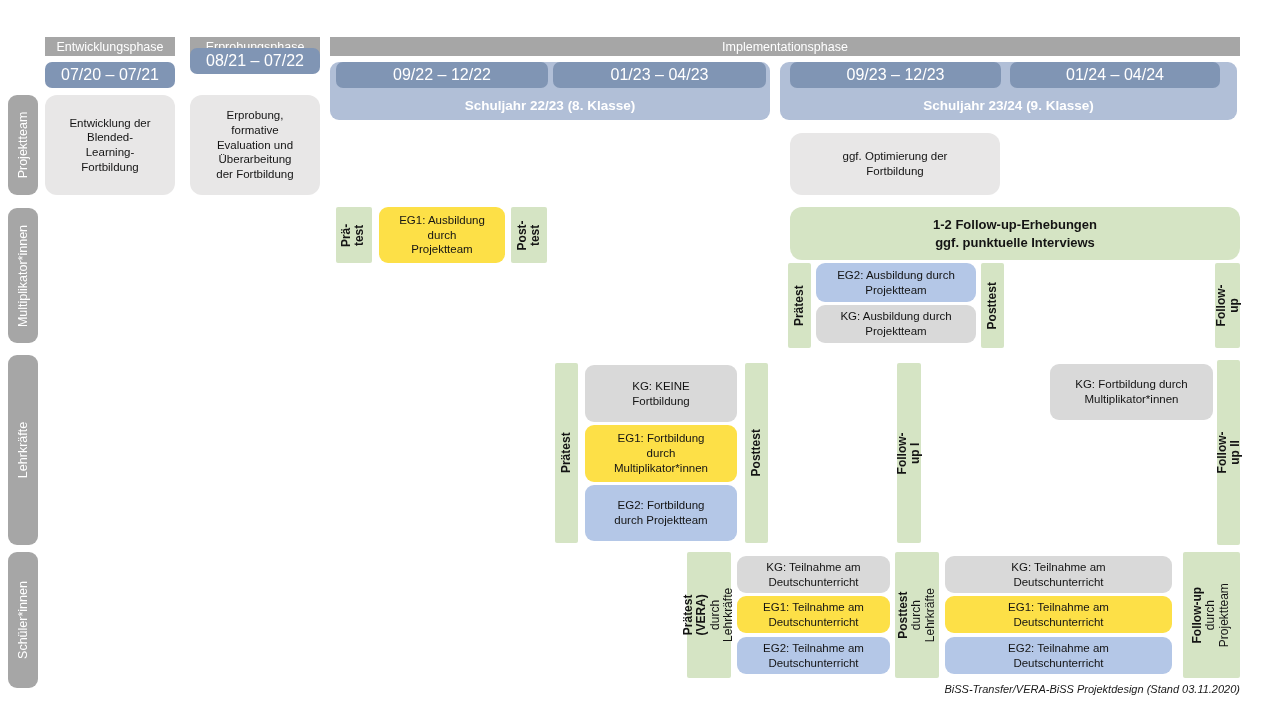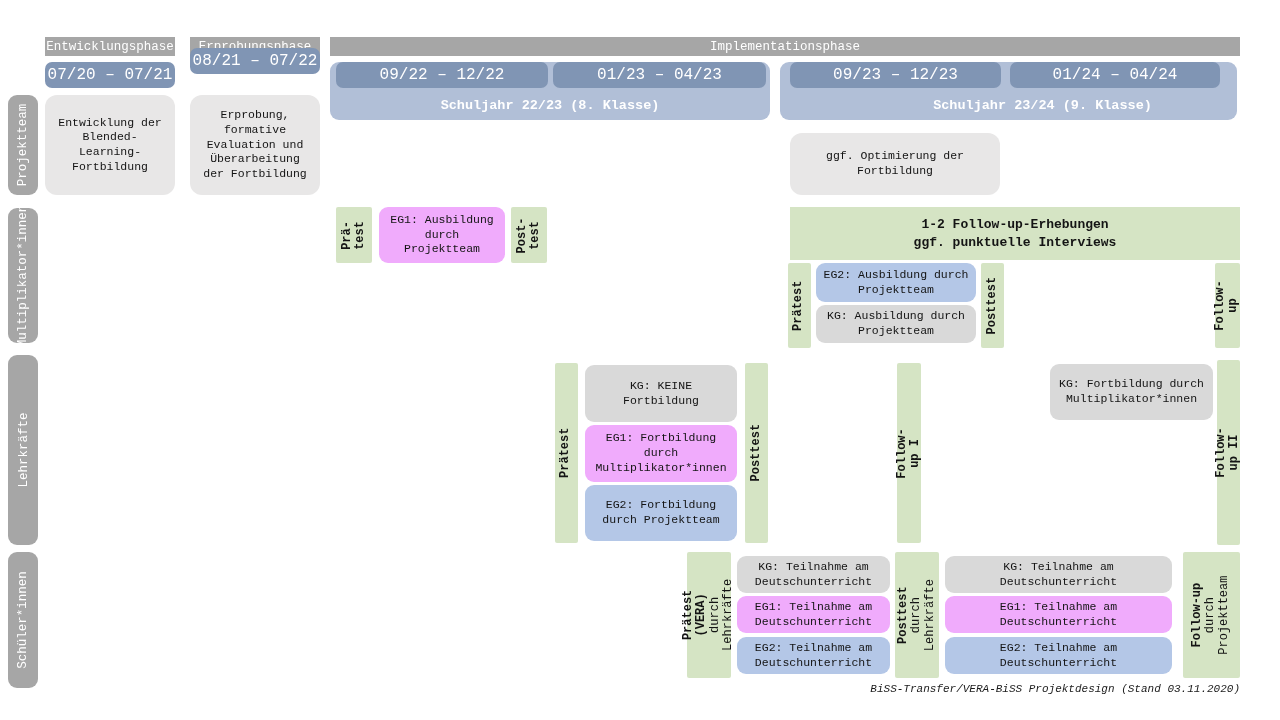--- a/index.html
+++ b/index.html
@@ -1,29 +1,29 @@
 <!DOCTYPE html>
 <html><head>
 <meta charset="utf-8">
 <style>
   html,body{margin:0;padding:0;background:#fff;font-family:"Liberation Sans",sans-serif;}
-  #stage{position:relative;width:1280px;height:720px;background:#fff;overflow:hidden;font-family:Liberation Mono, monospace;}
+  #stage{position:relative;width:1280px;height:720px;background:#fff;overflow:hidden;}
   .abs{position:absolute;box-sizing:border-box;}
   .hdr{background:#a6a6a6;color:#fff;display:flex;align-items:center;justify-content:center;font-size:12.5px;}
   .date{background:#8095b4;color:#fff;border-radius:7px;display:flex;align-items:center;justify-content:center;font-size:16px;}
   .band{background:#b1bfd7;border-radius:9px;}
   .bandlbl{color:#fff;font-weight:bold;font-size:13.5px;display:flex;align-items:center;justify-content:center;}
   .rowlbl{background:#a6a6a6;border-radius:9px;display:flex;align-items:center;justify-content:center;}
   .rowlbl .vtxt{color:#fff;font-size:12.5px;font-weight:normal;}
   .box{display:flex;align-items:center;justify-content:center;text-align:center;white-space:pre-line;font-size:11.5px;line-height:1.28;color:#141414;}
   .light{background:#e8e7e7;border-radius:12px;}
   .kg{background:#d9d9d9;border-radius:9px;}
-  .eg1{background:#f0abfc;border-radius:9px;}
+  .eg1{background:#fde047;border-radius:9px;}
   .eg2{background:#b4c7e7;border-radius:9px;}
-  .greenbox{background:#d5e4c4;border-radius:0;font-weight:bold;font-size:13px;display:flex;align-items:center;justify-content:center;text-align:center;white-space:pre-line;line-height:1.35;color:#141414;}
+  .greenbox{background:#d5e4c4;border-radius:12px;font-weight:bold;font-size:13px;display:flex;align-items:center;justify-content:center;text-align:center;white-space:pre-line;line-height:1.35;color:#141414;}
   .vbar{background:#d5e4c4;border-radius:2px;display:flex;align-items:center;justify-content:center;}
   .vtxt{display:inline-block;transform:rotate(-90deg);white-space:pre-line;text-align:center;font-size:12px;line-height:1.12;color:#141414;}
   .vtxt.bold{font-weight:bold;}
   .vtxt .main{display:block;font-weight:bold;}
   .vtxt .sub{display:block;font-weight:normal;}
   .caption{font-style:italic;font-size:11px;color:#1a1a1a;text-align:right;}
 </style>
 </head>
 <body>
 
@@ -38,21 +38,21 @@
 
   <div class="abs band" style="left:330px;top:62px;width:440px;height:58px;"></div>
   <div class="abs band" style="left:780px;top:62px;width:457px;height:58px;"></div>
 
   <div class="abs date" style="left:336px;top:62px;width:212px;height:26px;">09/22 – 12/22</div>
   <div class="abs date" style="left:553px;top:62px;width:213px;height:26px;">01/23 – 04/23</div>
   <div class="abs date" style="left:790px;top:62px;width:211px;height:26px;">09/23 – 12/23</div>
   <div class="abs date" style="left:1010px;top:62px;width:210px;height:26px;">01/24 – 04/24</div>
 
   <div class="abs bandlbl" style="left:330px;top:93px;width:440px;height:24px;">Schuljahr 22/23 (8. Klasse)</div>
-  <div class="abs bandlbl" style="left:780px;top:93px;width:457px;height:24px;margin-left:34px;">Schuljahr 23/24 (9. Klasse)</div>
+  <div class="abs bandlbl" style="left:780px;top:93px;width:457px;height:24px;">Schuljahr 23/24 (9. Klasse)</div>
 
   <div class="abs rowlbl" style="left:8px;top:95px;width:30px;height:100px;">
       <span class="vtxt">Projektteam</span>
     </div>
   <div class="abs rowlbl" style="left:8px;top:208px;width:30px;height:135px;">
       <span class="vtxt">Multiplikator*innen</span>
     </div>
   <div class="abs rowlbl" style="left:8px;top:355px;width:30px;height:190px;">
       <span class="vtxt">Lehrkräfte</span>
     </div>

